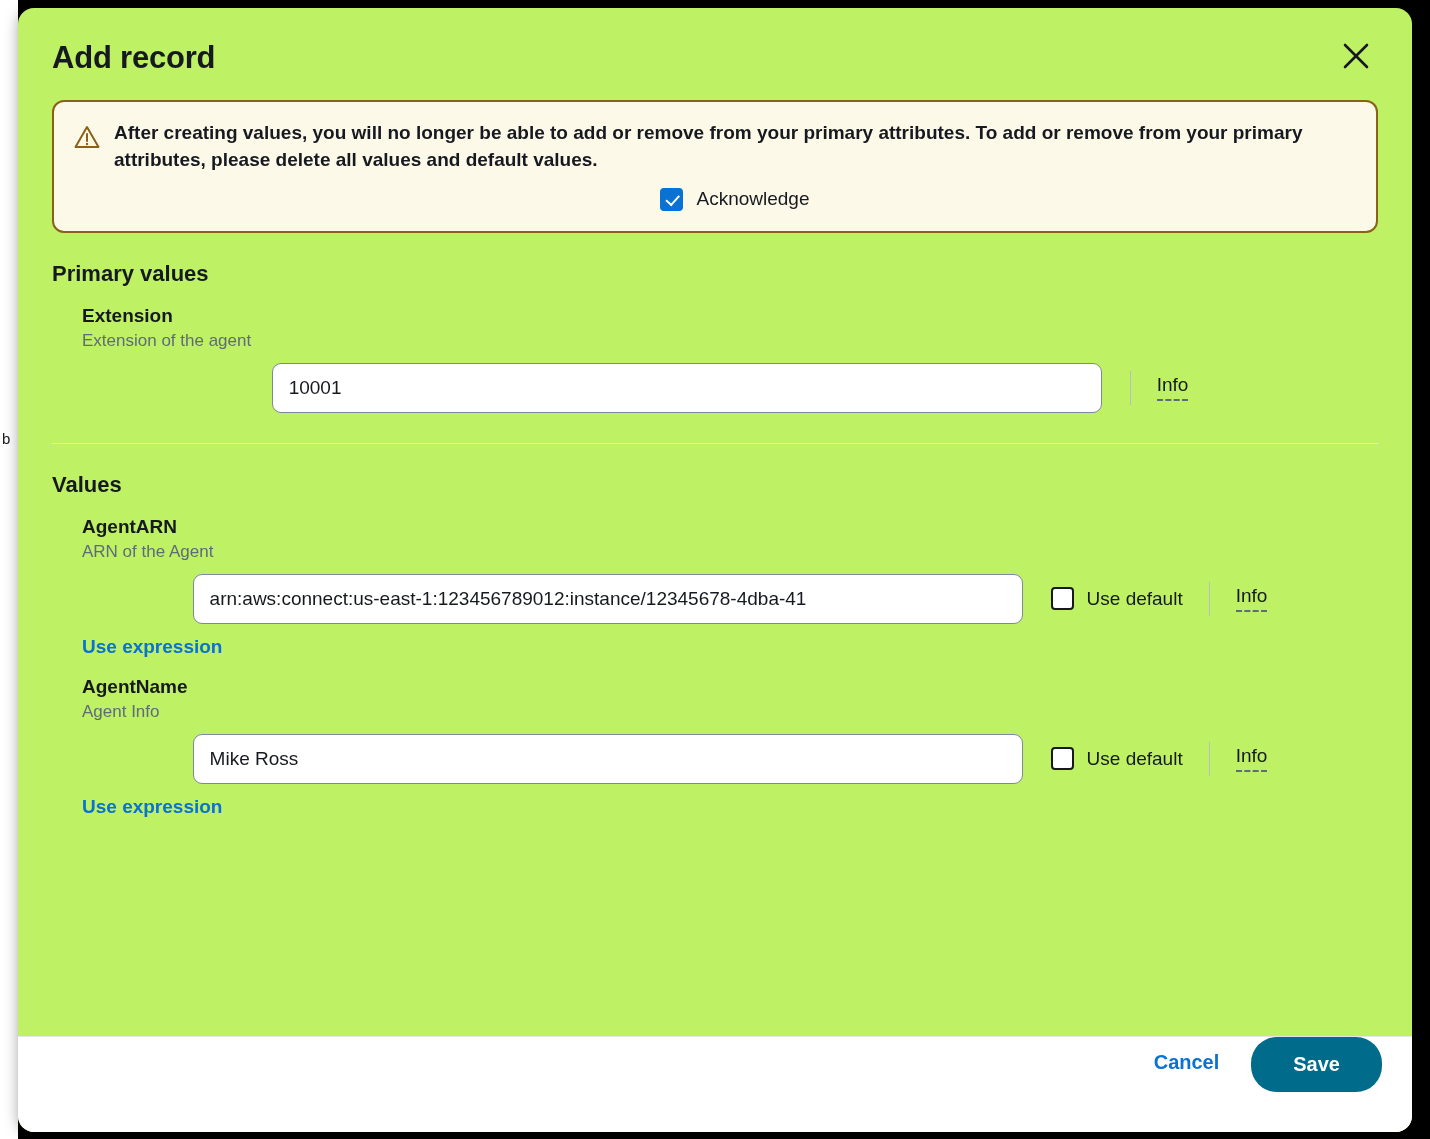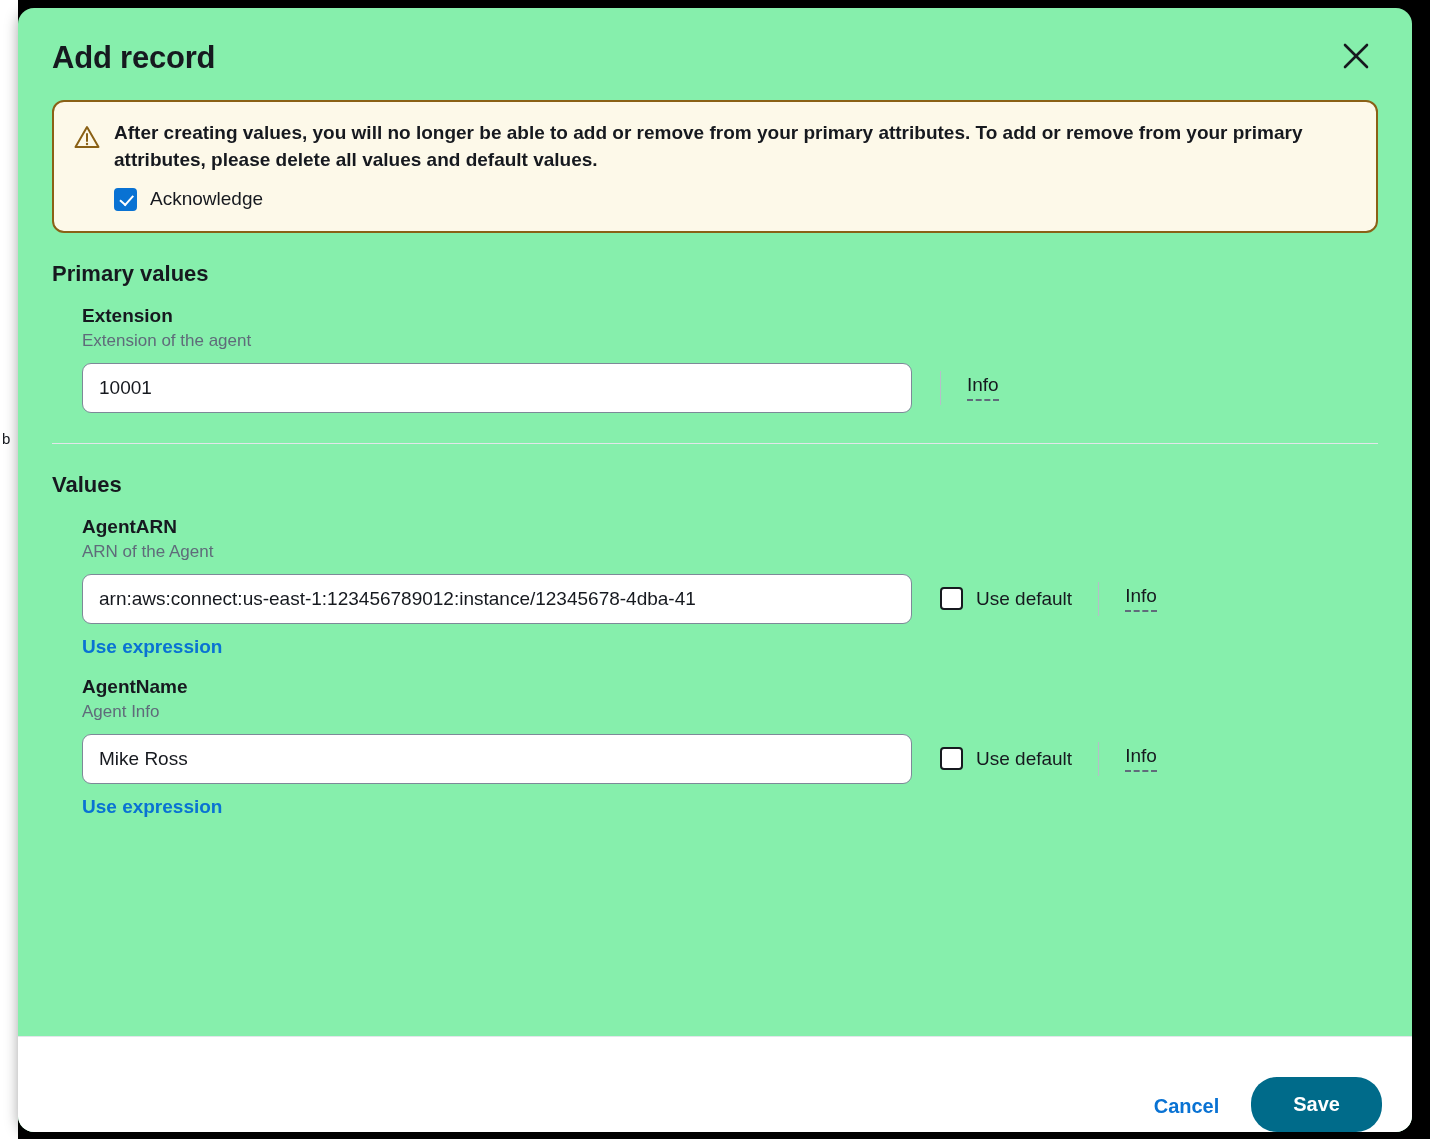--- a/index.html
+++ b/index.html
@@ -23,21 +23,21 @@
   }
   .backdrop-left .ghost-text {
     position: absolute;
     left: 2px; top: 430px;
     font-size: 15px; color: #16191f;
   }
   .modal {
     position: absolute;
     left: 18px; top: 8px;
     width: 1394px; height: 1124px;
-    background: #86efac;
+    background: #bef264;
     border-radius: 16px;
     box-shadow: 0 2px 14px rgba(0,0,0,0.35);
     overflow: hidden;
     display: flex;
     flex-direction: column;
   }
   .modal-body {
     flex: 1 1 auto;
     padding: 26px 34px 0 34px;
     overflow: hidden;
@@ -90,20 +90,21 @@
     font-weight: bold;
     color: #16191f;
     line-height: 1.42;
     margin: 0;
   }
   .ack-row {
     display: flex;
     align-items: center;
     gap: 13px;
     margin-top: 14px;
+    justify-content: center;
   }
   .checkbox {
     width: 23px; height: 23px;
     border-radius: 4px;
     border: 2px solid #16191f;
     background: #ffffff;
     display: flex; align-items: center; justify-content: center;
     cursor: pointer;
     flex: 0 0 auto;
   }
@@ -140,20 +141,21 @@
   .field-desc {
     font-size: 17px;
     color: #5f6b7a;
     margin-top: 4px;
   }
   .input-row {
     display: flex;
     align-items: center;
     gap: 0;
     margin-top: 12px;
+    justify-content: center;
   }
   .text-input {
     width: 830px;
     height: 50px;
     border: 1px solid #7d8998;
     border-radius: 9px;
     padding: 0 16px;
     font-size: 19px;
     color: #16191f;
     background: #fff;
@@ -201,21 +203,21 @@
     font-size: 19px;
     font-weight: bold;
     color: #0972d3;
     cursor: pointer;
   }
   .modal-footer {
     flex: 0 0 auto;
     border-top: 1px solid #e3e6ea;
     height: 96px;
     display: flex;
-    align-items: flex-end;
+    align-items: flex-start;
     justify-content: flex-end;
     padding-right: 30px;
     gap: 10px;
     background: #fff;
   }
   .btn-cancel {
     font-size: 20px;
     font-weight: bold;
     color: #0972d3;
     background: none;

